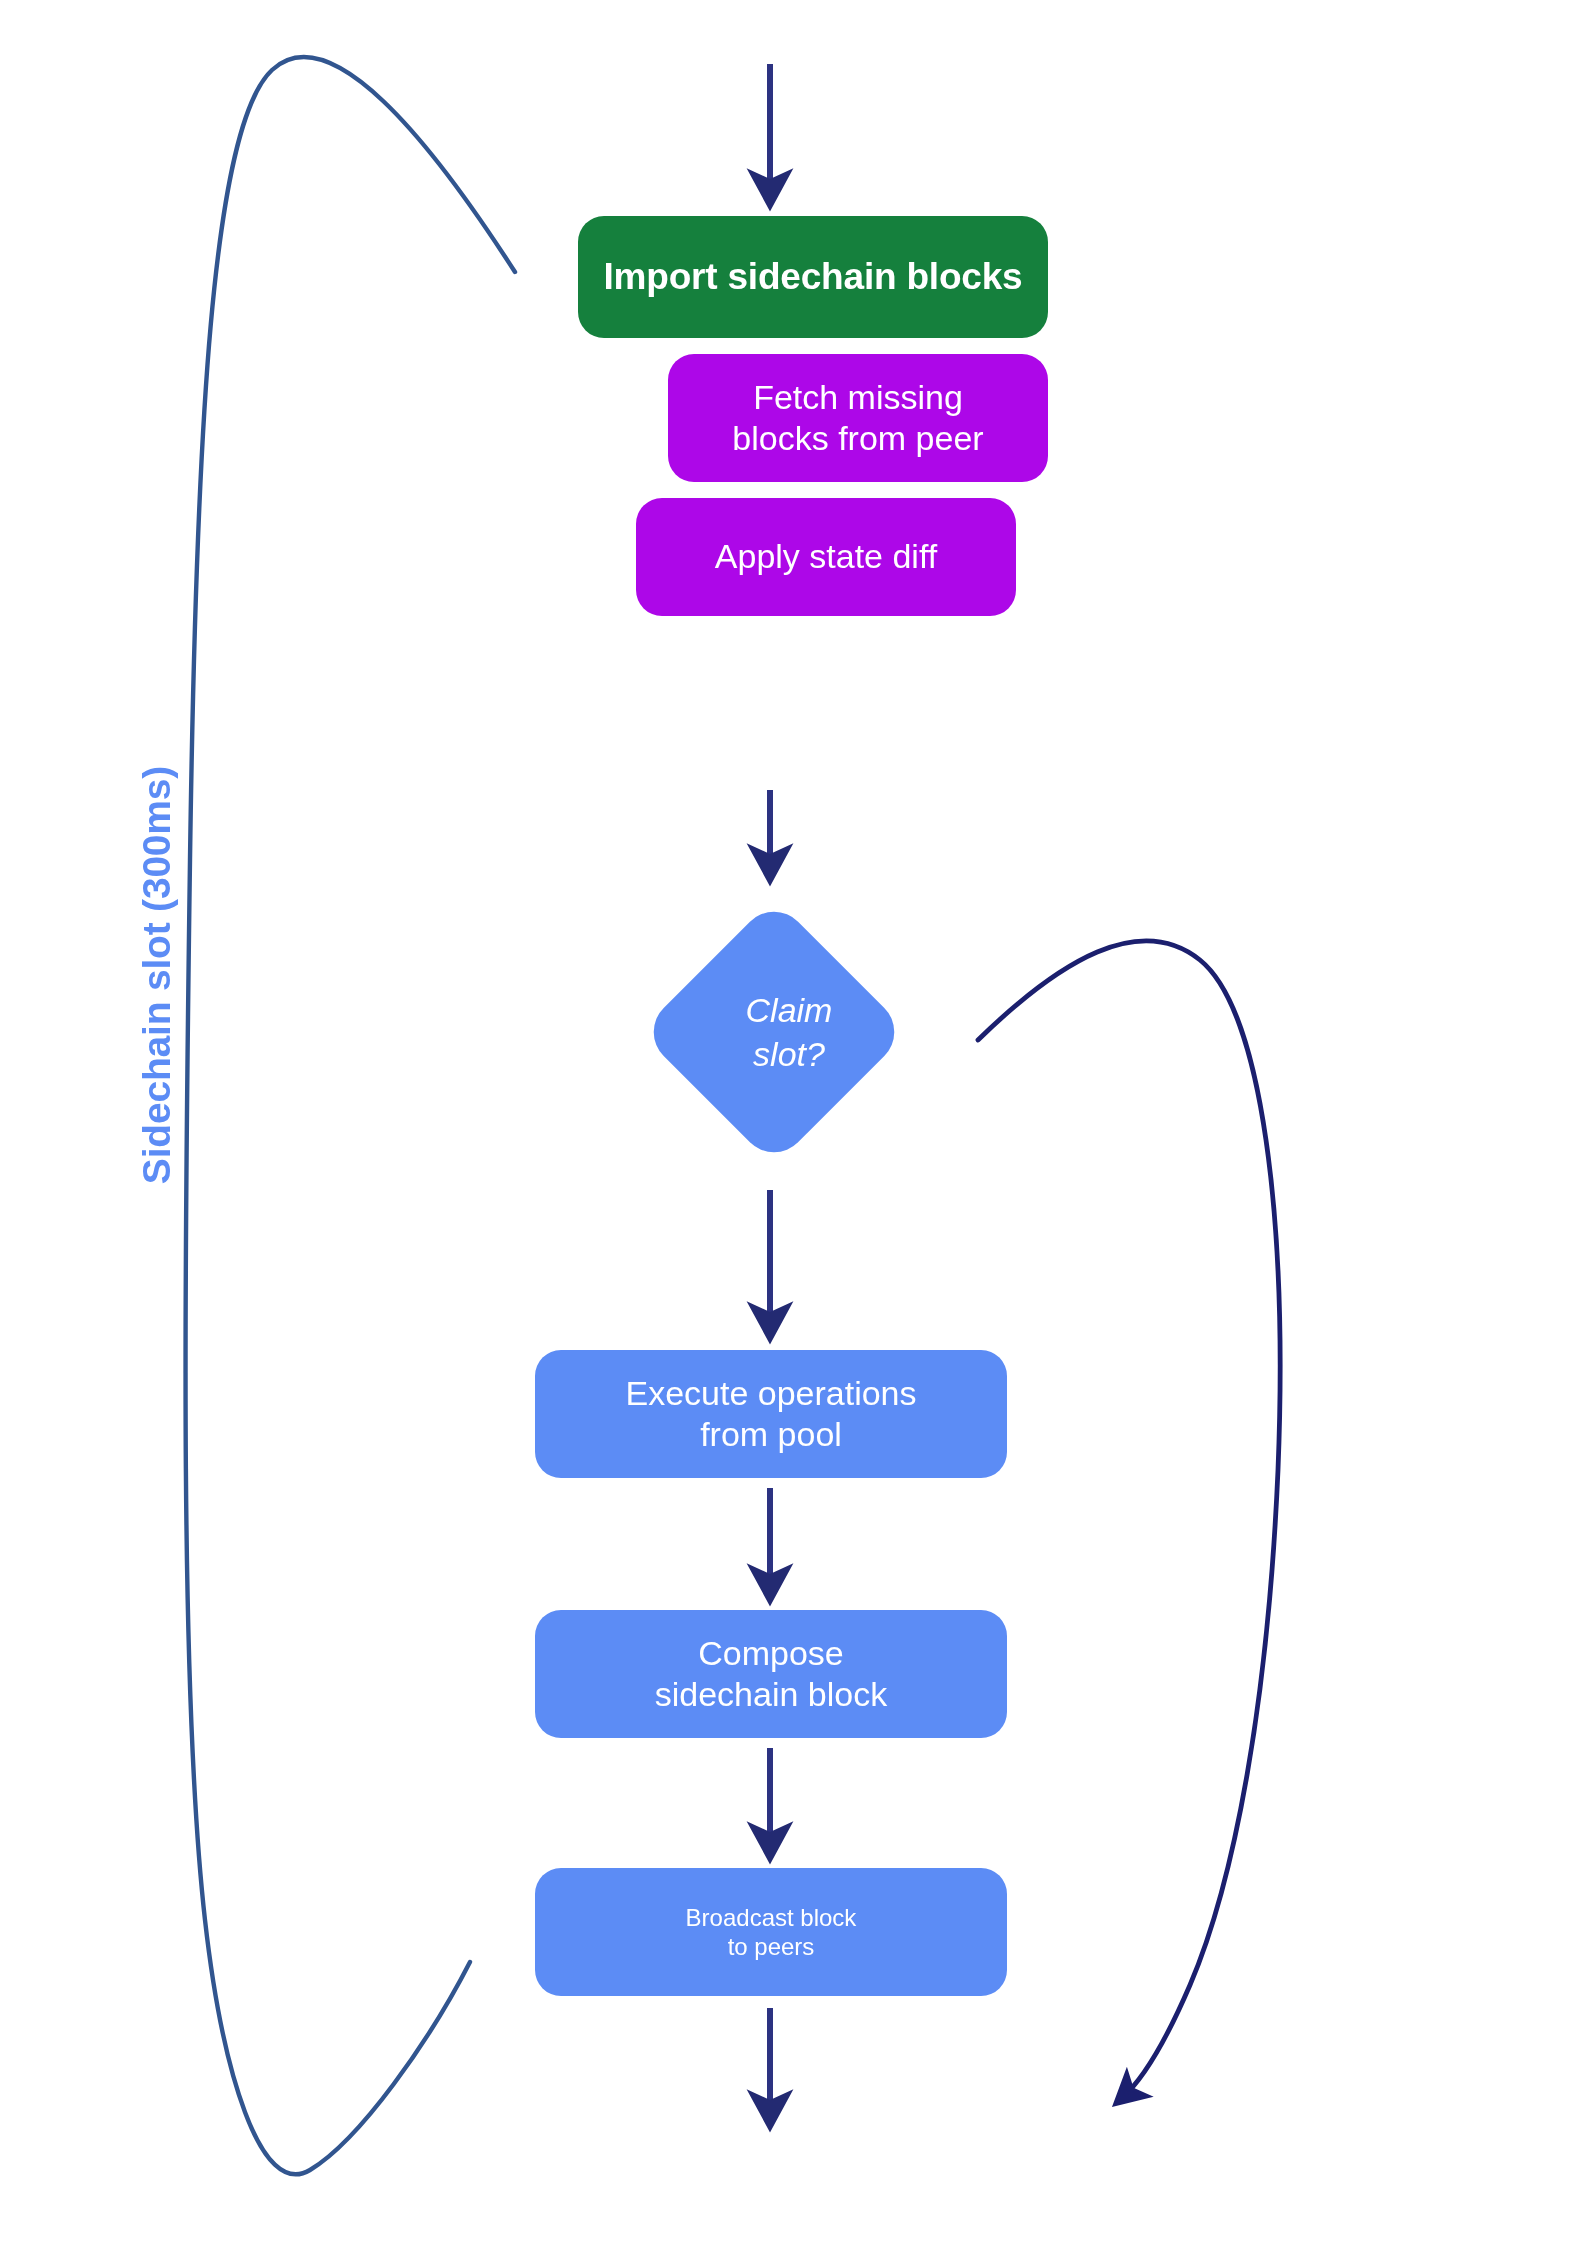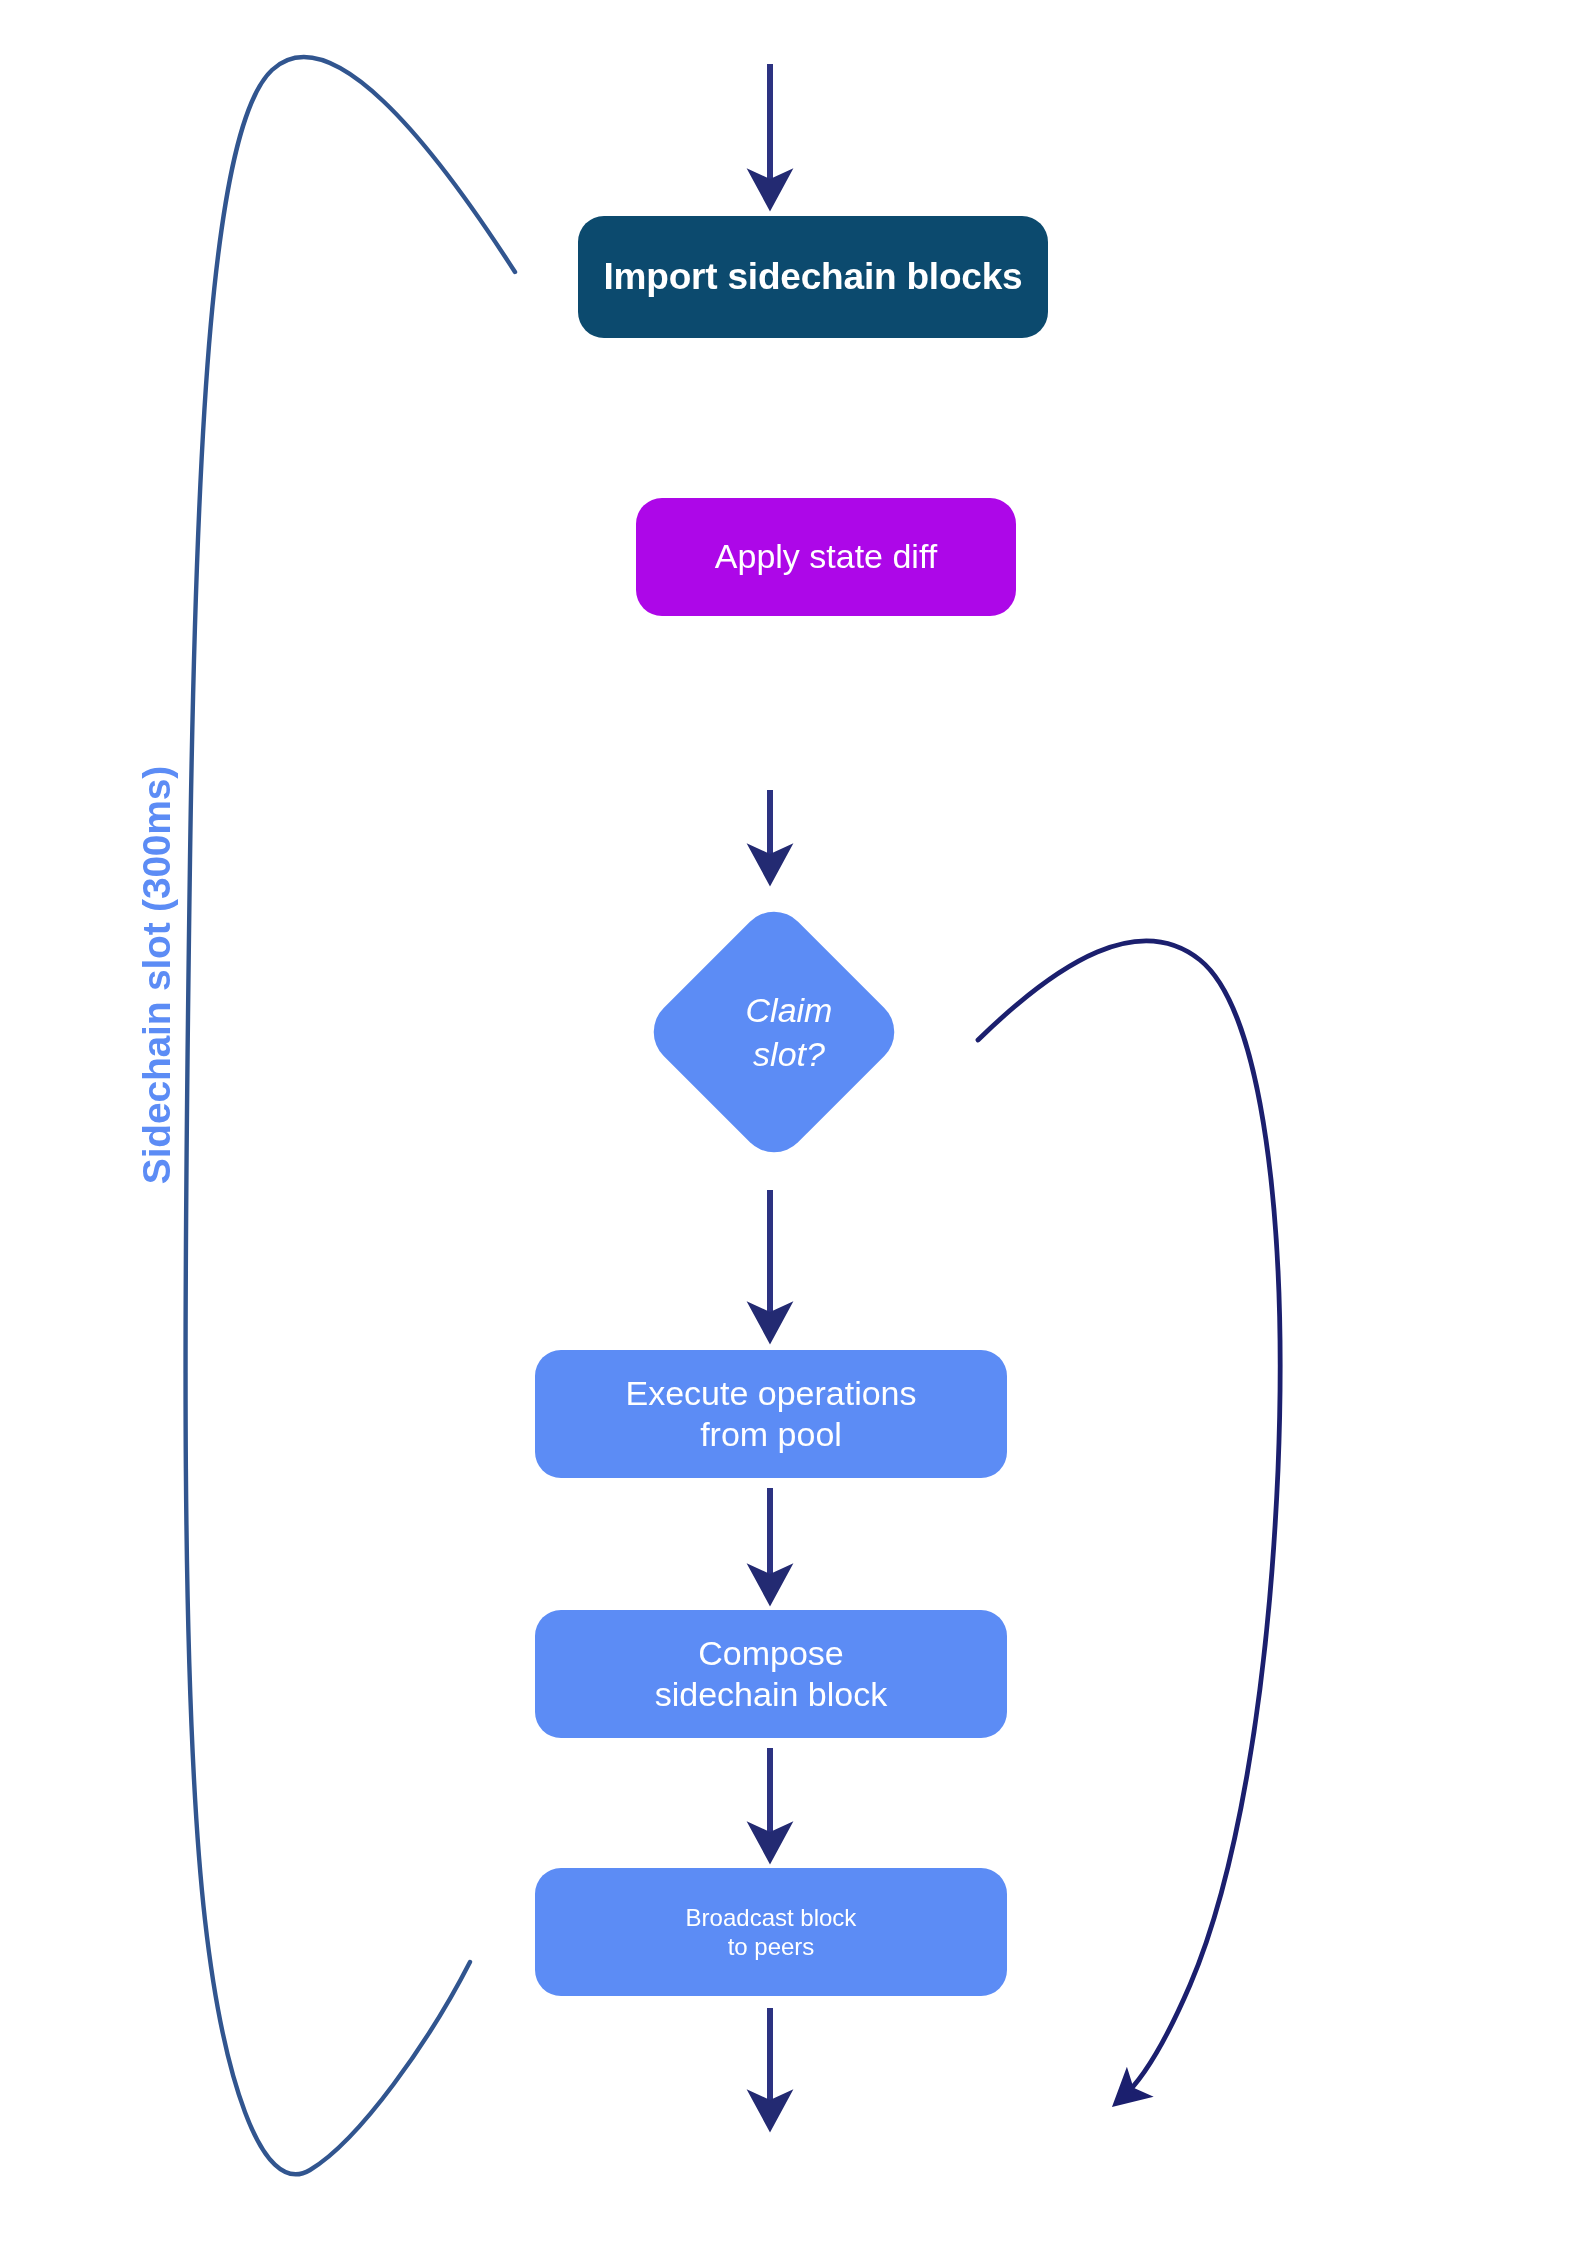--- a/index.html
+++ b/index.html
@@ -38,21 +38,21 @@
   }
   .node-blue {
     background: #5c8cf5;
     border-radius: 26px;
   }
   .node-purple {
     background: #ad07e8;
     border-radius: 26px;
   }
   .node-blue-head {
-    background: #0c4a6e;
+    background: #15803d;
     border-radius: 26px;
     font-weight: bold;
   }
   
   #n-import {
     left: 578px;
     top: 216px;
     width: 470px;
     height: 122px;
     font-size: 37px;
@@ -190,20 +190,22 @@
 
     <path d="M 978 1040
              C 1060 960, 1140 912, 1200 960
              C 1262 1010, 1288 1220, 1278 1470
              C 1268 1700, 1235 1880, 1190 1985
              C 1162 2050, 1140 2082, 1122 2098" fill="none" stroke="#1b1f6e" stroke-width="4.8" stroke-linecap="round" marker-end="url(#ah-navy)"></path>
   </svg>
 
   <div class="node node-blue-head" id="n-import">Import sidechain blocks</div>
 
+  <div class="node node-purple" id="n-fetch">Fetch missing
+blocks from peer</div>
 
   <div class="node node-purple" id="n-apply">Apply state diff</div>
 
 
   <div id="n-claim-wrap">
     <div id="n-claim-shape"></div>
     <div id="n-claim-label">Claim
 slot?</div>
   </div>
 

